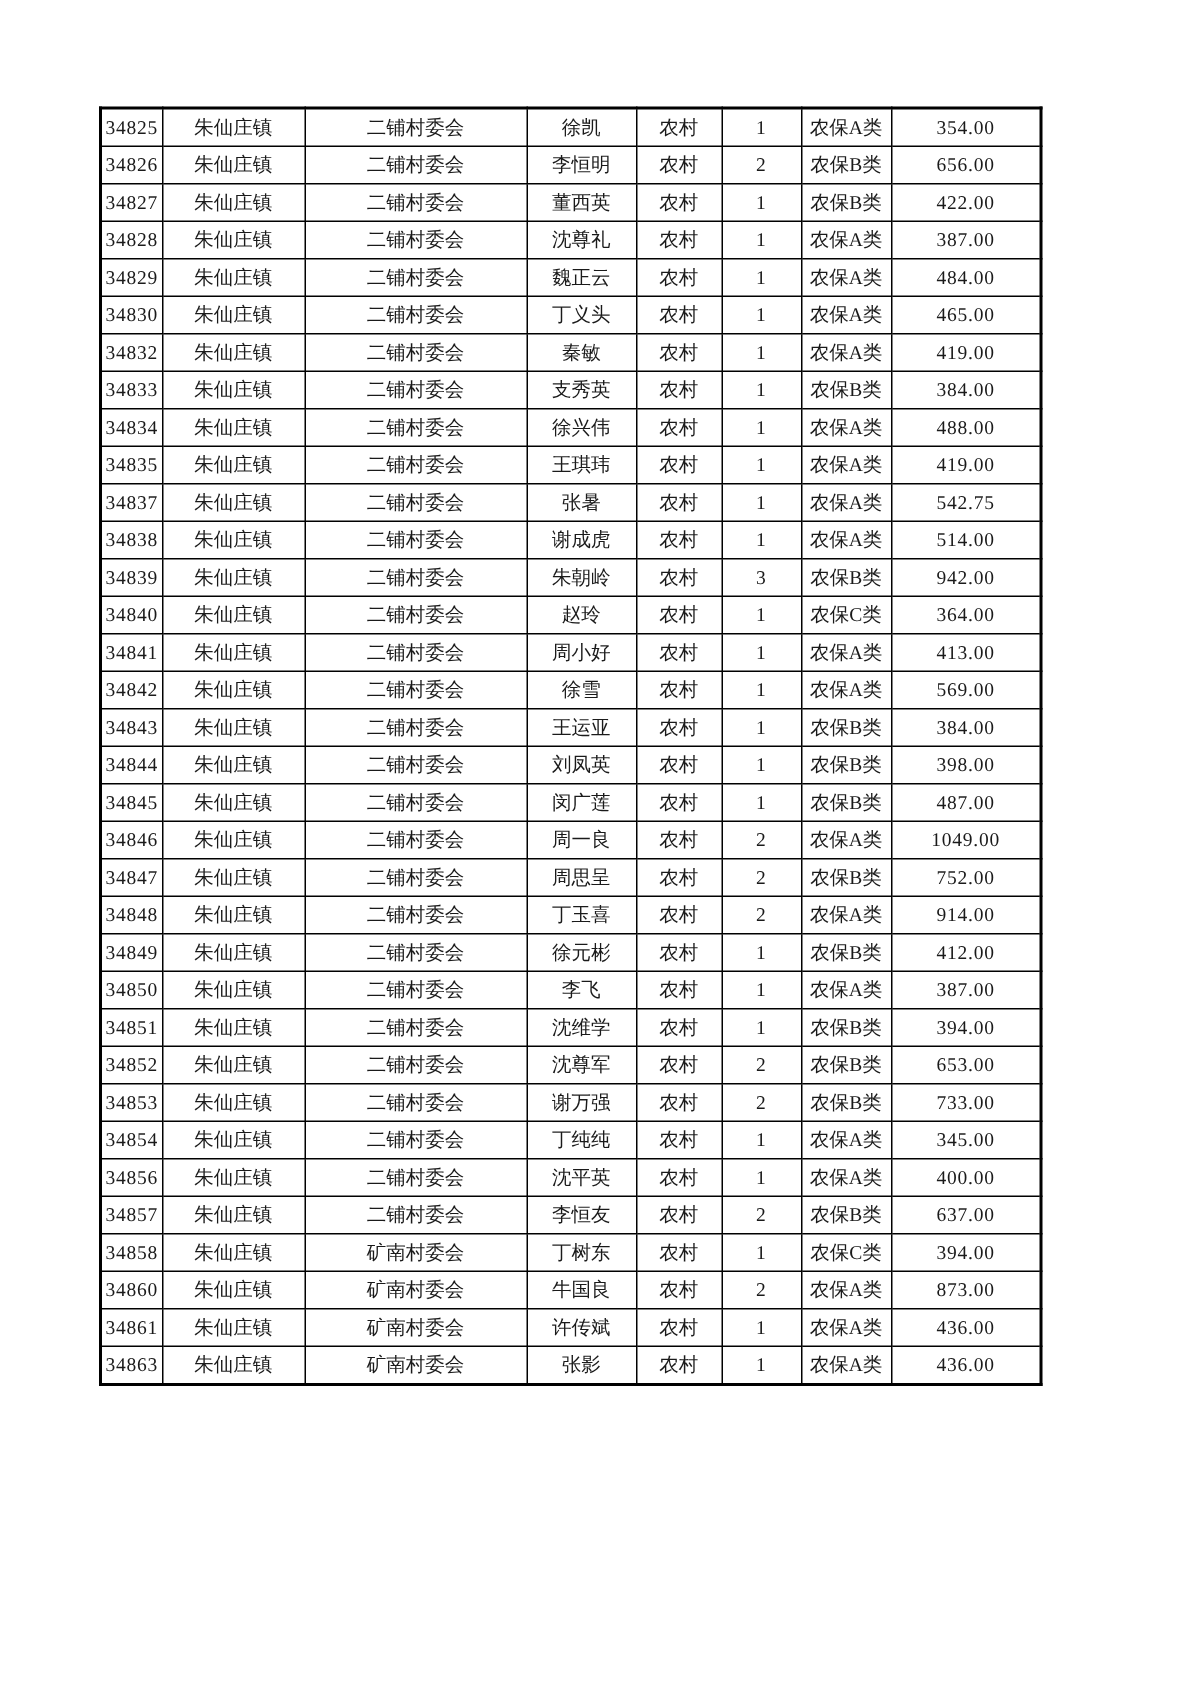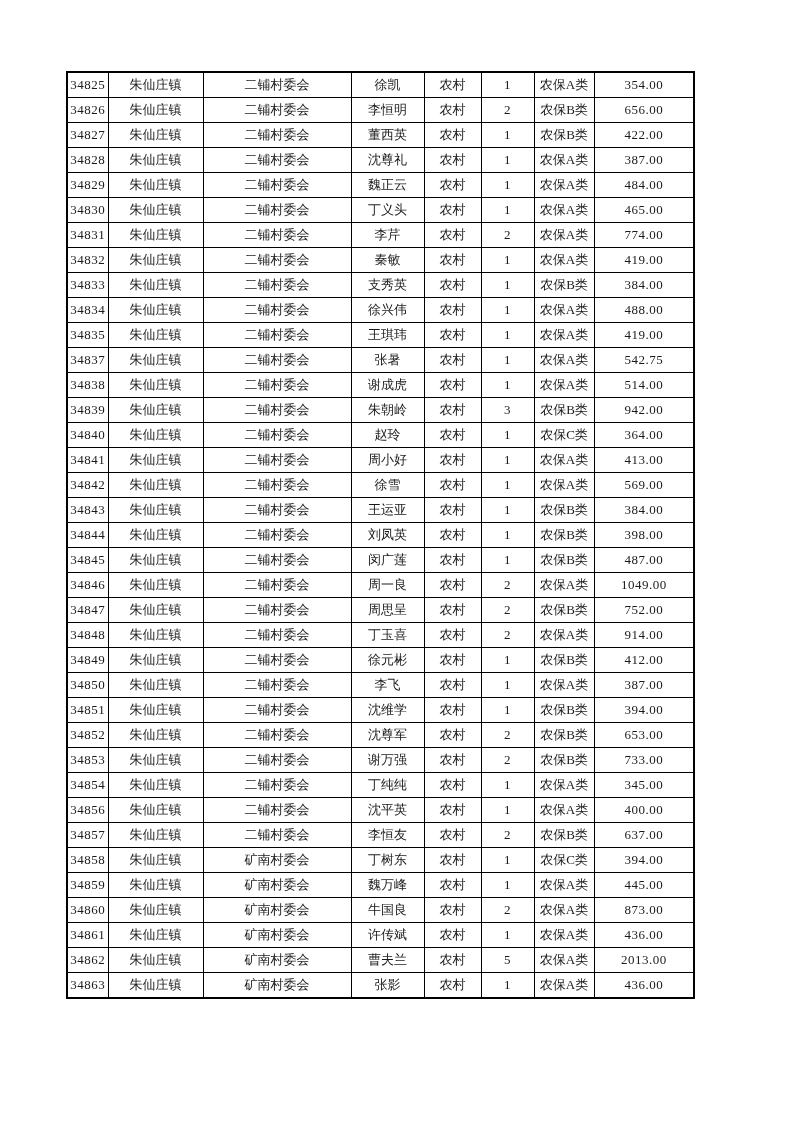--- a/index.html
+++ b/index.html
@@ -118,30 +118,20 @@
           <td class="num">34830</td>
           <td>朱仙庄镇</td>
           <td>二铺村委会</td>
           <td>丁义头</td>
           <td>农村</td>
           <td class="num">1</td>
           <td>农保A类</td>
           <td class="num">465.00</td>
         </tr>
         <tr>
-          <td class="num">34831</td>
-          <td>朱仙庄镇</td>
-          <td>二铺村委会</td>
-          <td>李芹</td>
-          <td>农村</td>
-          <td class="num">2</td>
-          <td>农保A类</td>
-          <td class="num">774.00</td>
-        </tr>
-        <tr>
           <td class="num">34832</td>
           <td>朱仙庄镇</td>
           <td>二铺村委会</td>
           <td>秦敏</td>
           <td>农村</td>
           <td class="num">1</td>
           <td>农保A类</td>
           <td class="num">419.00</td>
         </tr>
         <tr>
@@ -378,58 +368,38 @@
           <td class="num">34858</td>
           <td>朱仙庄镇</td>
           <td>矿南村委会</td>
           <td>丁树东</td>
           <td>农村</td>
           <td class="num">1</td>
           <td>农保C类</td>
           <td class="num">394.00</td>
         </tr>
         <tr>
-          <td class="num">34859</td>
-          <td>朱仙庄镇</td>
-          <td>矿南村委会</td>
-          <td>魏万峰</td>
-          <td>农村</td>
-          <td class="num">1</td>
-          <td>农保A类</td>
-          <td class="num">445.00</td>
-        </tr>
-        <tr>
           <td class="num">34860</td>
           <td>朱仙庄镇</td>
           <td>矿南村委会</td>
           <td>牛国良</td>
           <td>农村</td>
           <td class="num">2</td>
           <td>农保A类</td>
           <td class="num">873.00</td>
         </tr>
         <tr>
           <td class="num">34861</td>
           <td>朱仙庄镇</td>
           <td>矿南村委会</td>
           <td>许传斌</td>
           <td>农村</td>
           <td class="num">1</td>
           <td>农保A类</td>
           <td class="num">436.00</td>
-        </tr>
-        <tr>
-          <td class="num">34862</td>
-          <td>朱仙庄镇</td>
-          <td>矿南村委会</td>
-          <td>曹夫兰</td>
-          <td>农村</td>
-          <td class="num">5</td>
-          <td>农保A类</td>
-          <td class="num">2013.00</td>
         </tr>
         <tr>
           <td class="num">34863</td>
           <td>朱仙庄镇</td>
           <td>矿南村委会</td>
           <td>张影</td>
           <td>农村</td>
           <td class="num">1</td>
           <td>农保A类</td>
           <td class="num">436.00</td>

